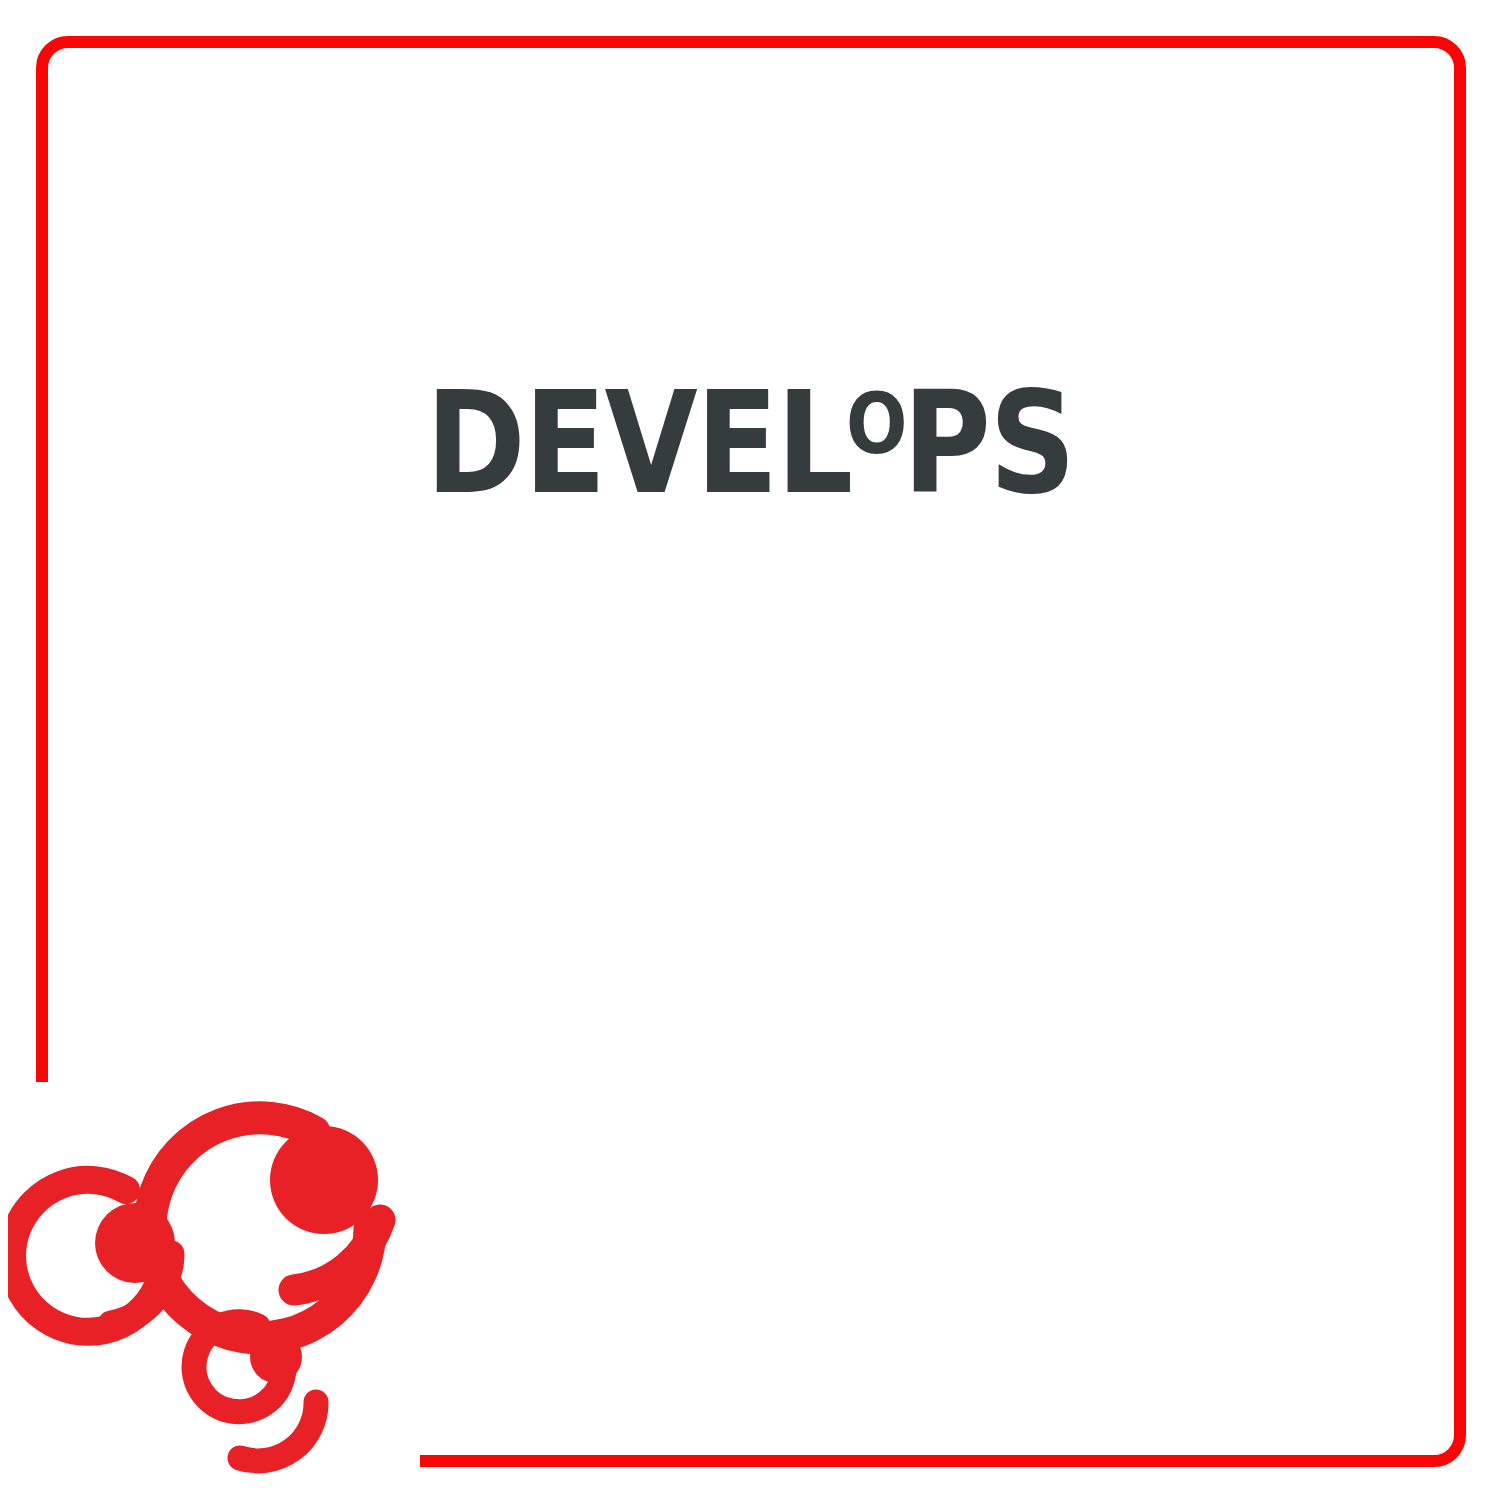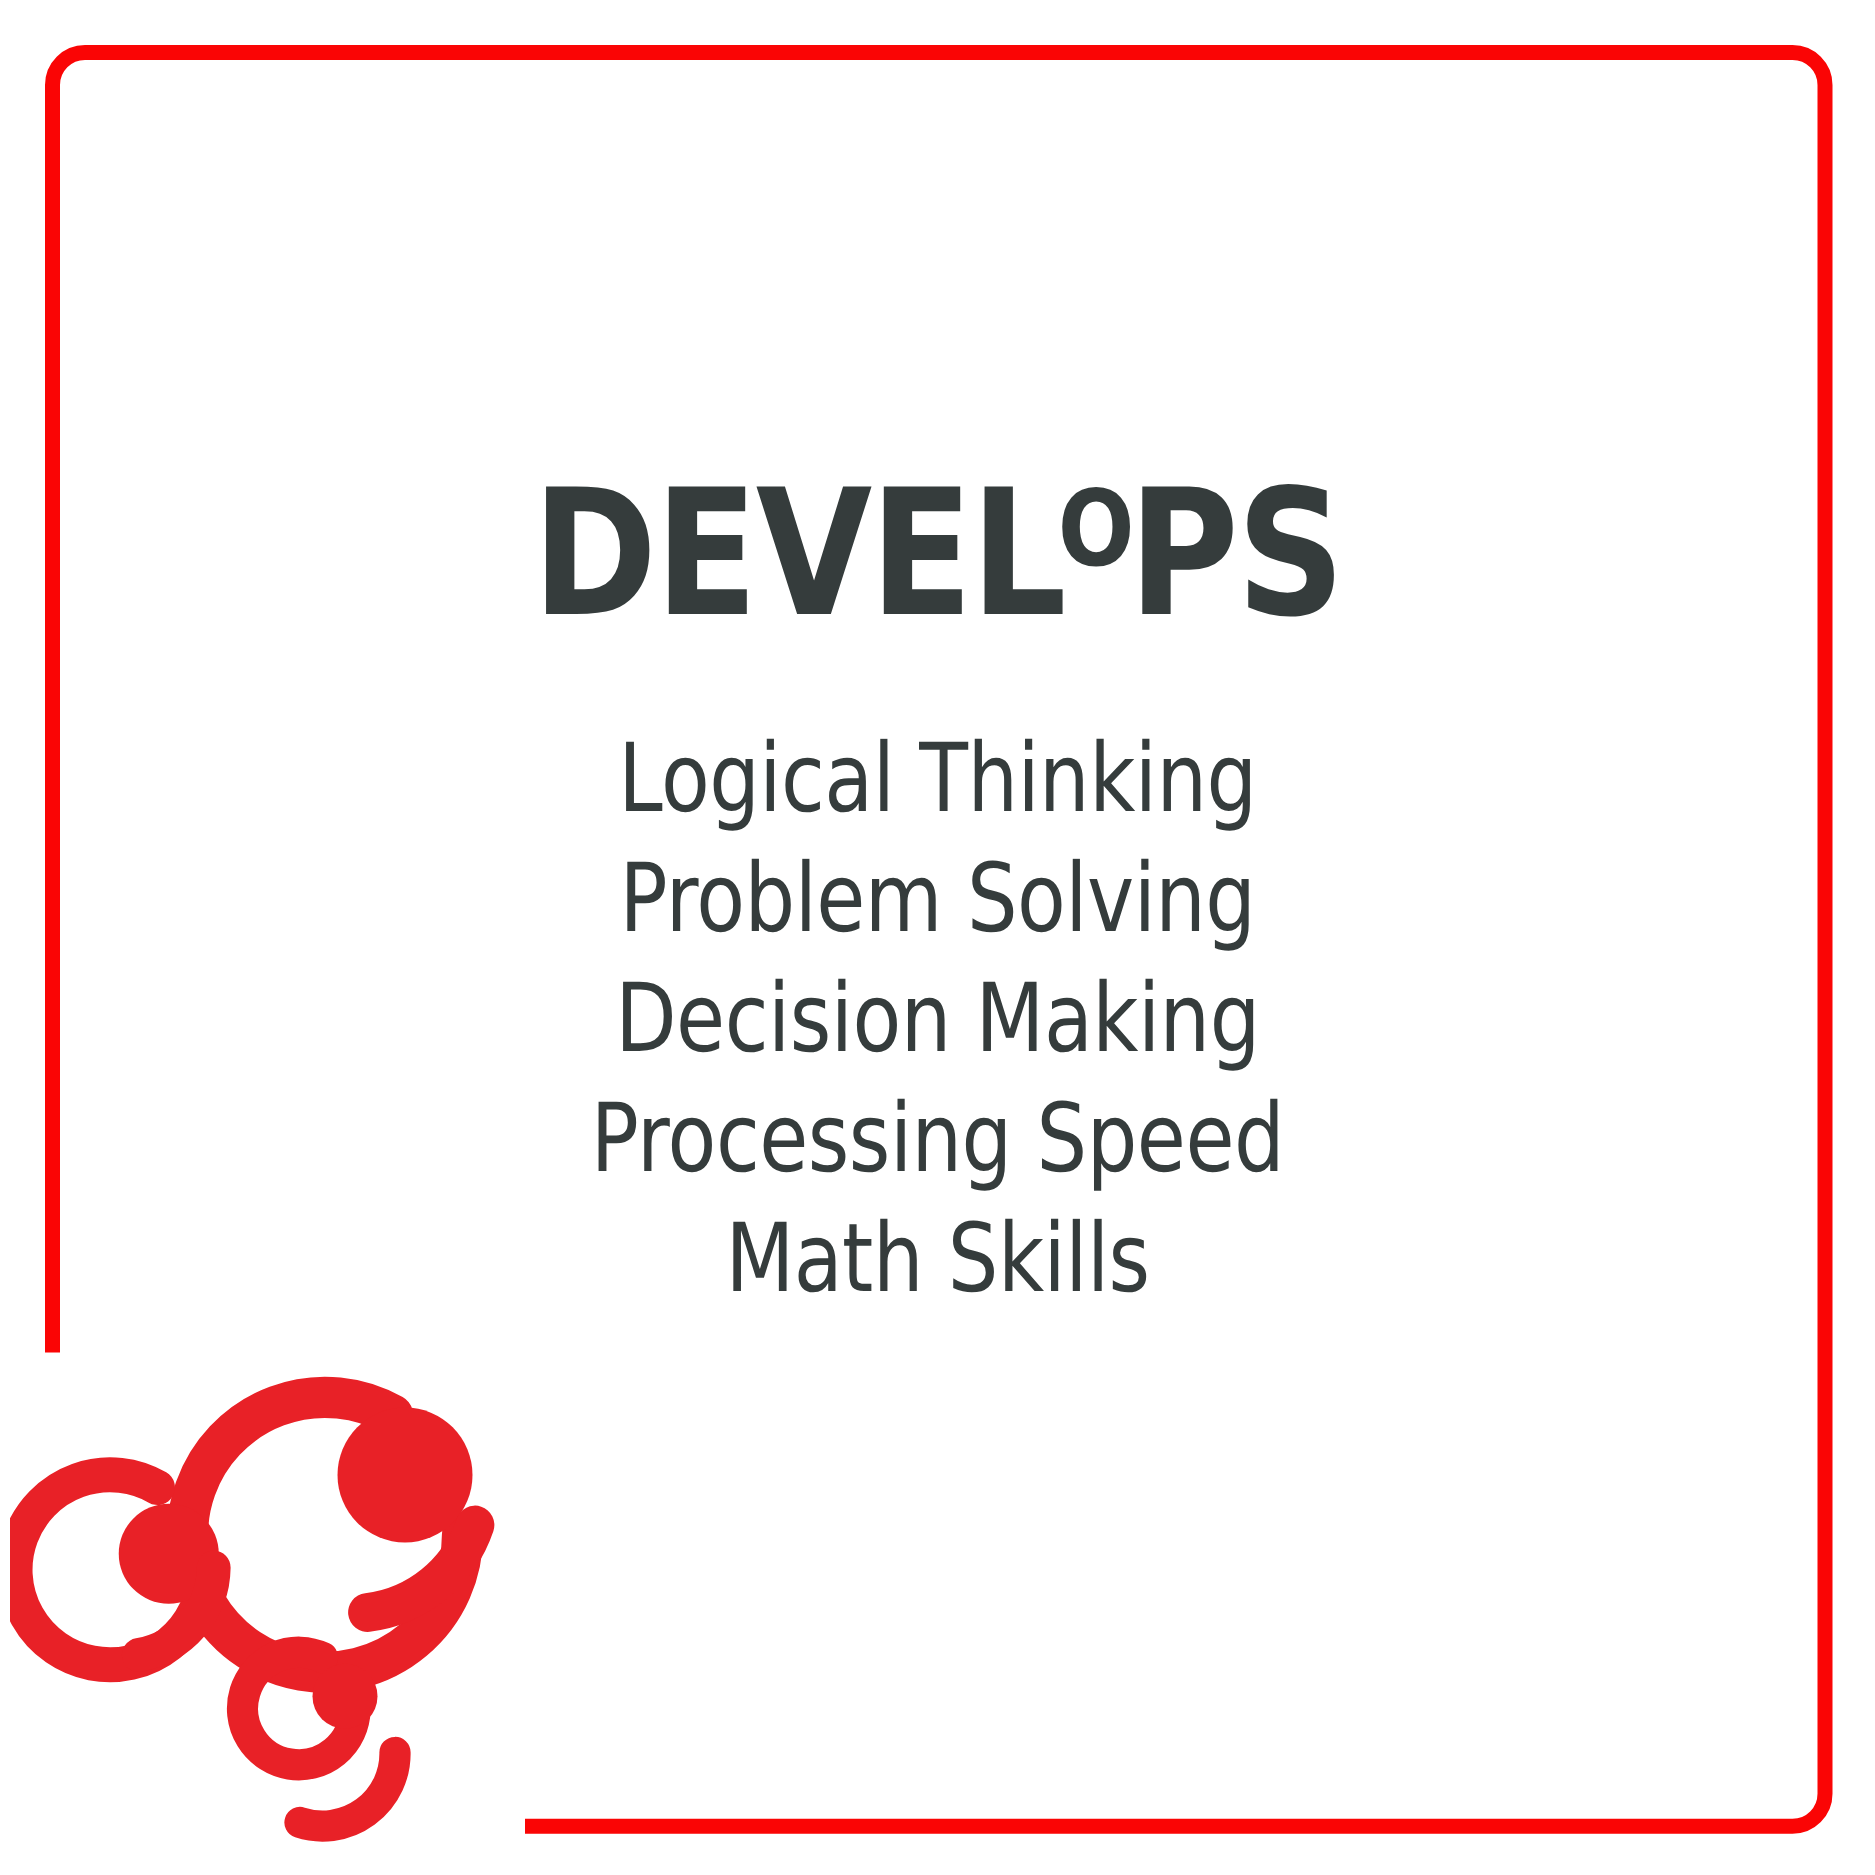--- a/index.html
+++ b/index.html
@@ -95,27 +95,20 @@
              A 26 26 0 0 1 1460 68
              L 1460 1435
              A 26 26 0 0 1 1434 1461
              L 420 1461" fill="none" stroke="#fa0505" stroke-width="12" stroke-linecap="butt"></path>
   </svg>
 
   <div id="headline">
     <span>DEVEL</span><span class="brand-o">O</span><span>PS</span>
   </div>
 
-  <div id="skills">
-    <span class="skill-line">Logical Thinking</span>
-    <span class="skill-line">Problem Solving</span>
-    <span class="skill-line">Decision Making</span>
-    <span class="skill-line">Processing Speed</span>
-    <span class="skill-line">Math Skills</span>
-  </div>
 
   <svg id="logo-mark" viewBox="0 0 430 430" aria-hidden="true">
     <g fill="none" stroke="#e82127" stroke-linecap="round">
 
       <g>
 
         <path d="M 306 74
                  A 110 110 0 1 0 362 170" stroke="#e82127" stroke-width="33" fill="none"></path>
 
         <circle cx="316" cy="122" r="54" fill="#e82127" stroke="none"></circle>

